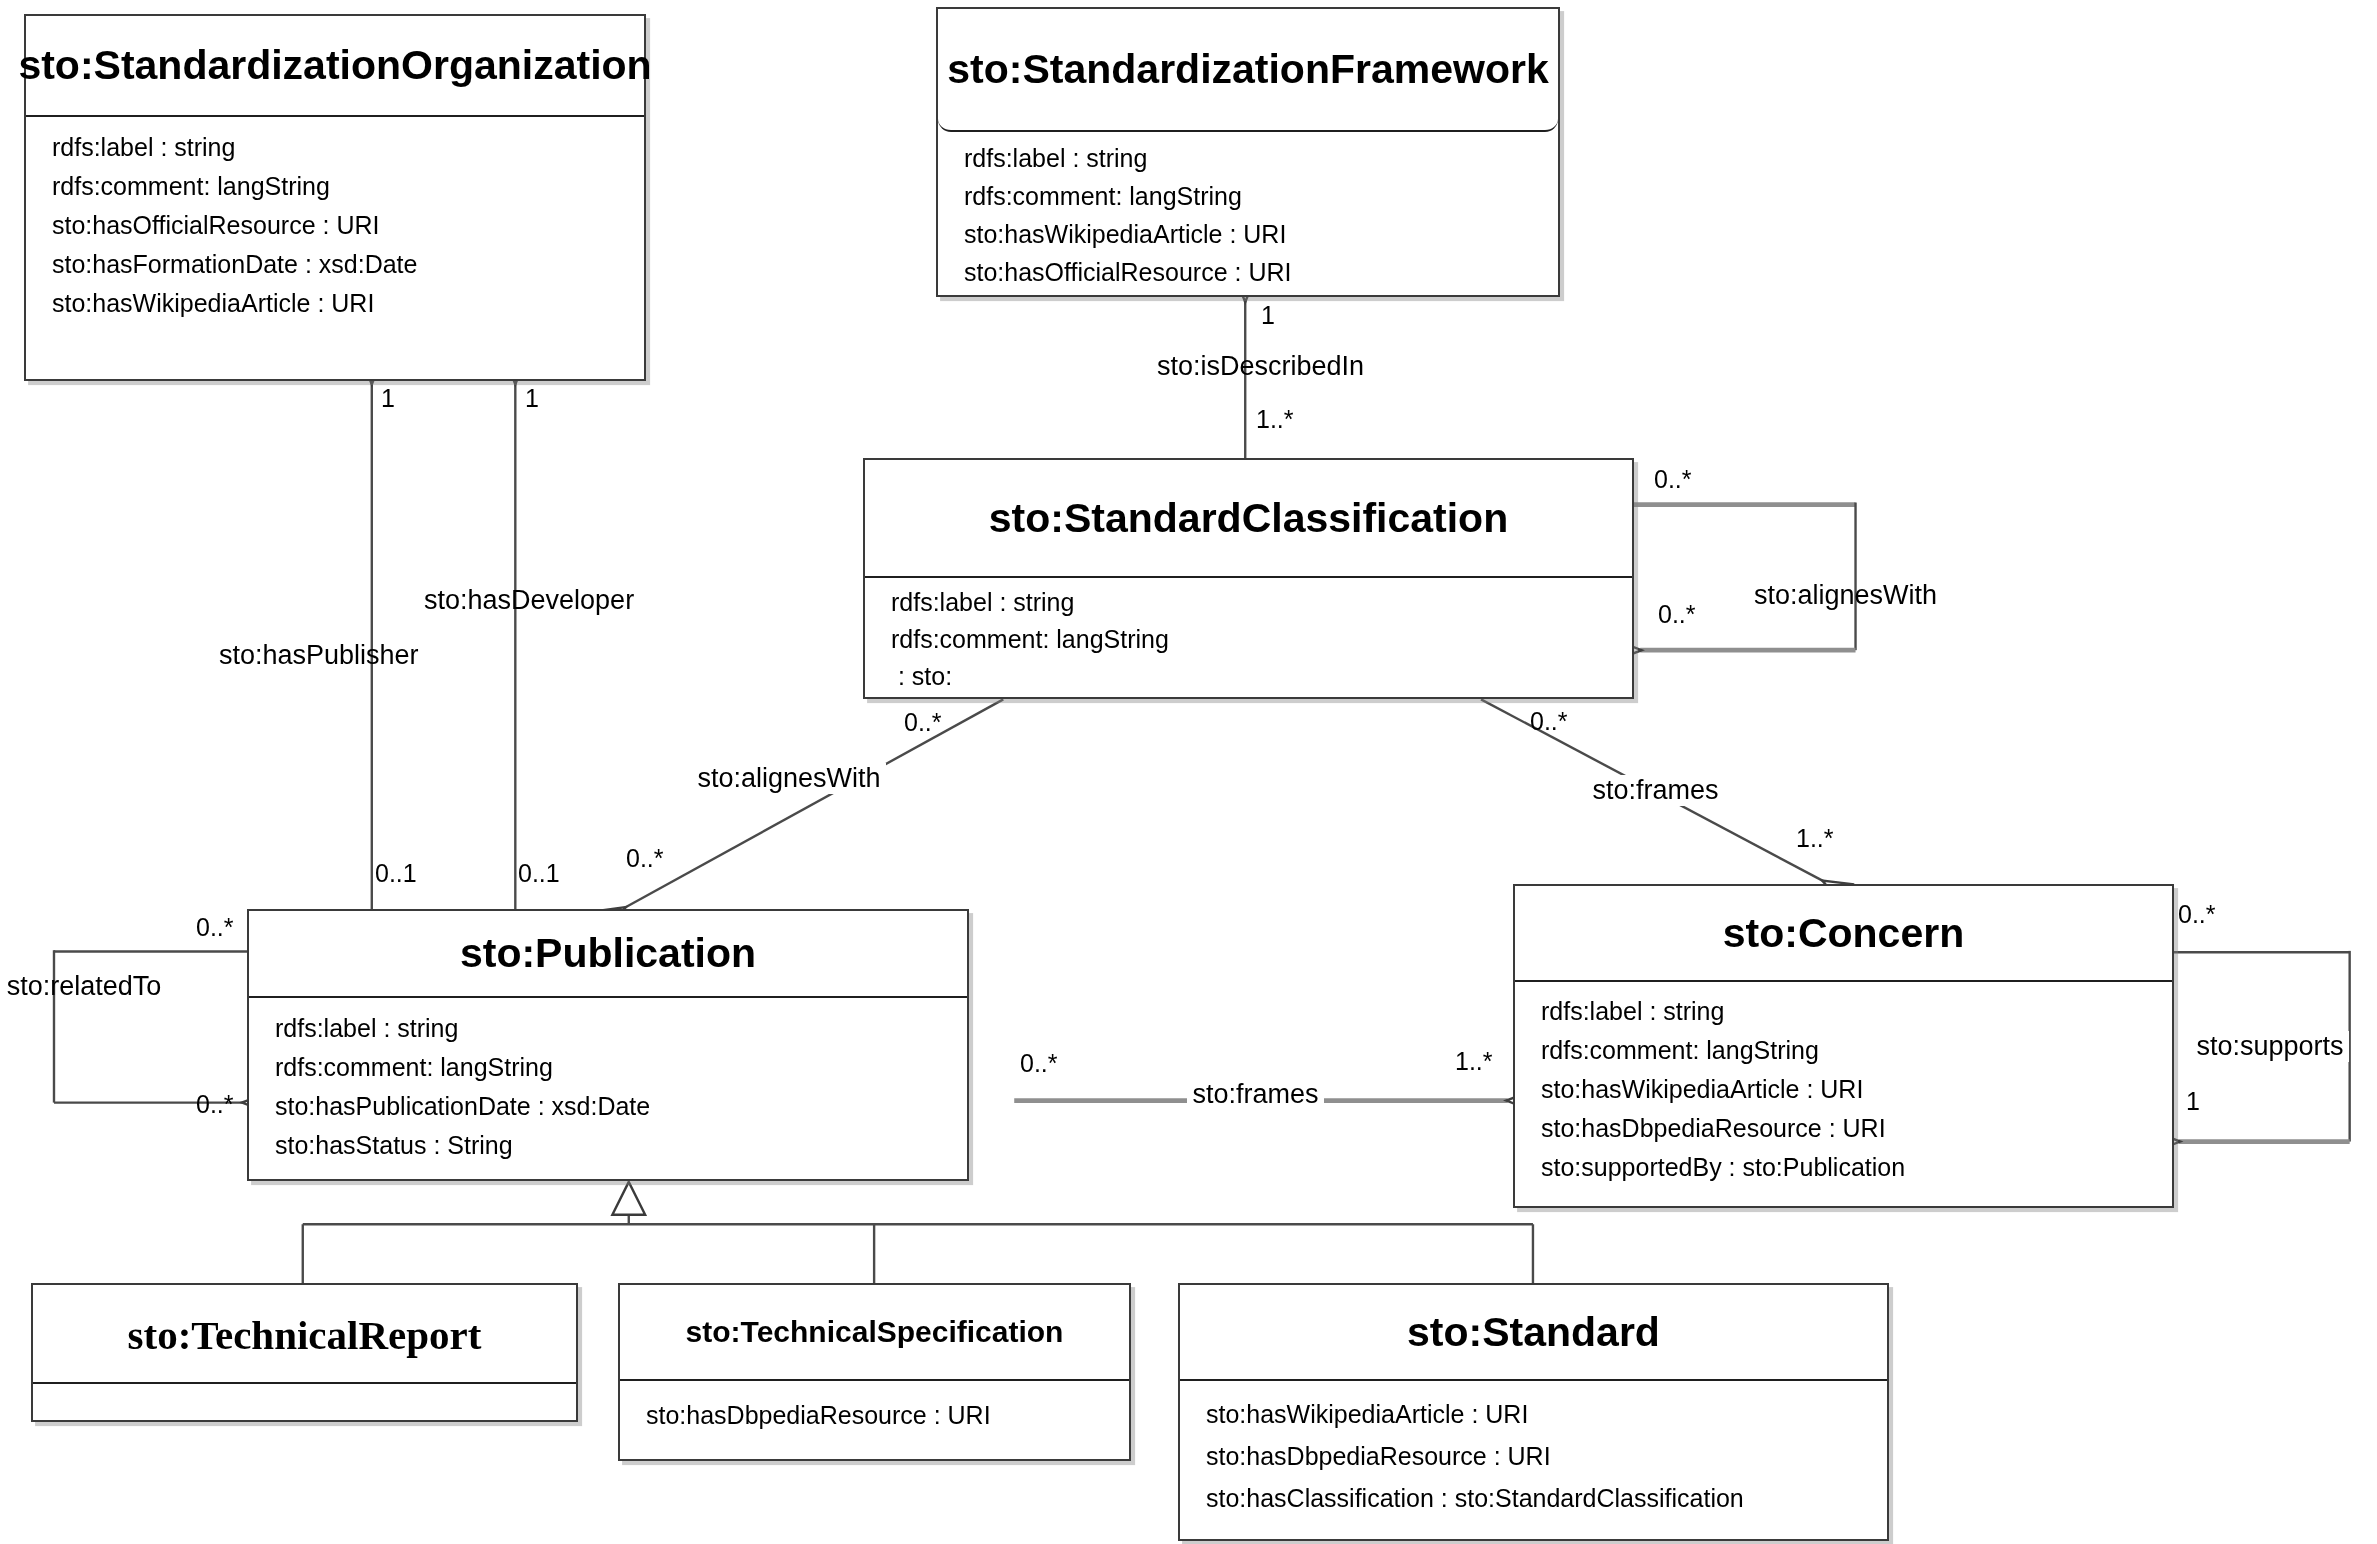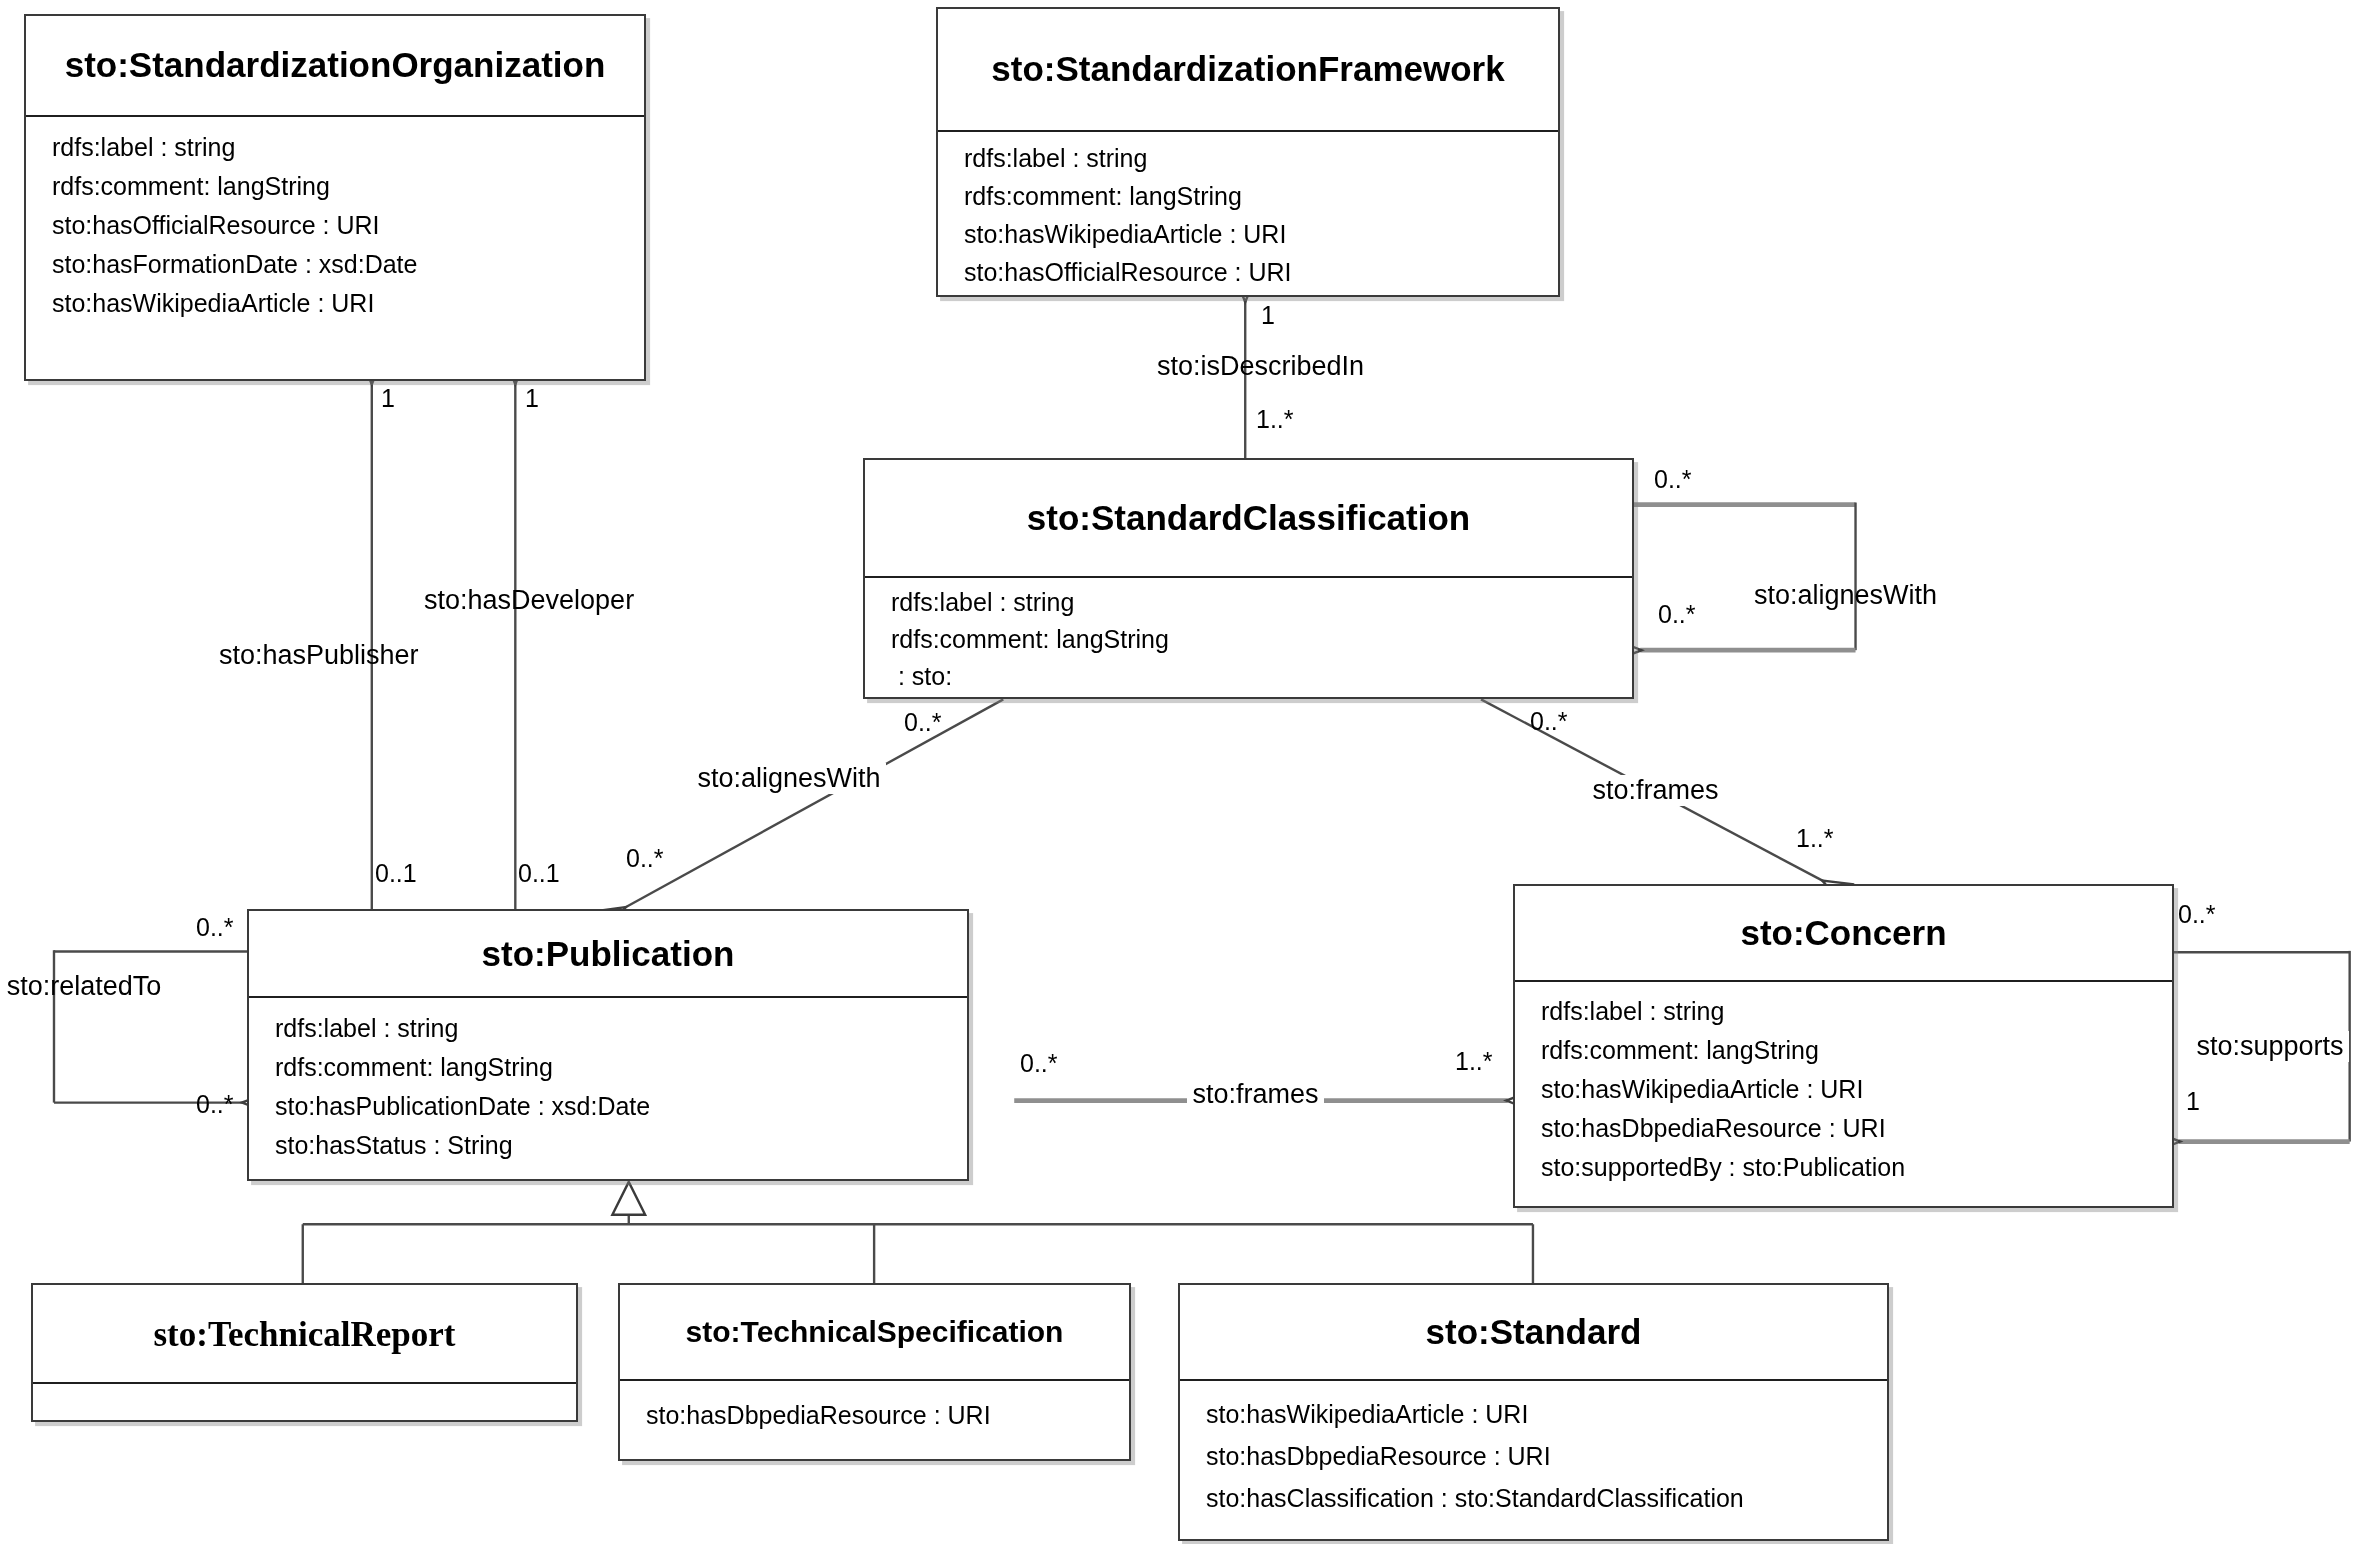--- a/index.html
+++ b/index.html
@@ -2,21 +2,21 @@
 <html style="font-size:11px"><head>
 <meta charset="utf-8">
 <style>
   html,body{margin:0;padding:0;background:#ffffff;}
   body{font-family:"Liberation Sans",sans-serif;color:#000;}
   #canvas{position:relative;width:2377px;height:1545px;background:#ffffff;overflow:hidden;}
   #wires{position:absolute;left:0;top:0;z-index:1;}
   .class-box{position:absolute;background:#ffffff;border:2.1px solid #3a3a3a;
              box-shadow:4.1px 4.1px 0 rgba(130,130,130,.40);box-sizing:border-box;z-index:2;}
   .class-title{display:flex;align-items:center;justify-content:center;
-               font-weight:bold;font-size:35px;border-bottom:2.7px solid #1f1f1f;box-sizing:border-box;}
+               font-weight:bold;font-size:41px;border-bottom:2.7px solid #1f1f1f;box-sizing:border-box;}
   .class-title.no-divider{border-bottom:none;font-family:Liberation Serif, serif;}
   .attrs{box-sizing:border-box;padding:11px 6.8px 0 26px;font-size:25px;line-height:39px;}
   .attr-line{white-space:pre;}
   .empty-compartment{border-top:2.7px solid #1f1f1f;position:absolute;left:0;right:0;bottom:0;}
   .edge-label{position:absolute;font-size:27px;white-space:nowrap;z-index:3;}
   .edge-label.bg{background:#ffffff;padding:0 5.5px;}
   .mult{position:absolute;font-size:25px;white-space:nowrap;z-index:3;}
 </style>
 </head>
 <body>
@@ -67,21 +67,21 @@
     <div class="attrs">
       <div class="attr-line">rdfs:label : string</div>
       <div class="attr-line">rdfs:comment: langString</div>
       <div class="attr-line">sto:hasOfficialResource : URI</div>
       <div class="attr-line">sto:hasFormationDate : xsd:Date</div>
       <div class="attr-line">sto:hasWikipediaArticle : URI</div>
     </div>
   </div>
 
   <div class="class-box" style="left:936px;top:6.8px;width:624px;height:290px;">
-    <div class="class-title" style="height:123px;">sto:StandardizationFramework</div>
+    <div class="class-title" style="height:123px;border-radius:13px;">sto:StandardizationFramework</div>
     <div class="attrs" style="padding-top:6.8px;line-height:38px;">
       <div class="attr-line">rdfs:label : string</div>
       <div class="attr-line">rdfs:comment: langString</div>
       <div class="attr-line">sto:hasWikipediaArticle : URI</div>
       <div class="attr-line">sto:hasOfficialResource : URI</div>
     </div>
   </div>
 
   <div class="class-box" style="left:863px;top:458px;width:771px;height:241px;">
     <div class="class-title" style="height:118px;">sto:StandardClassification</div>

